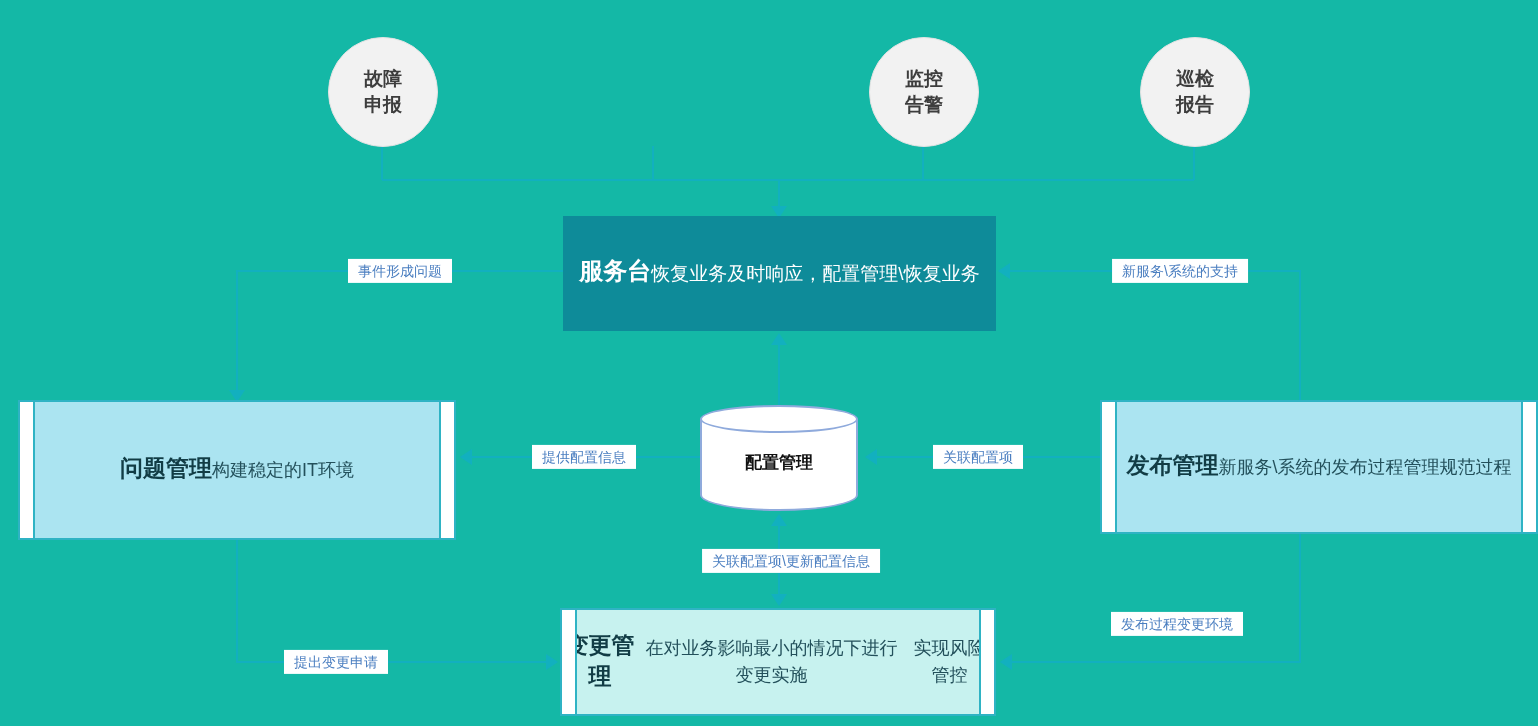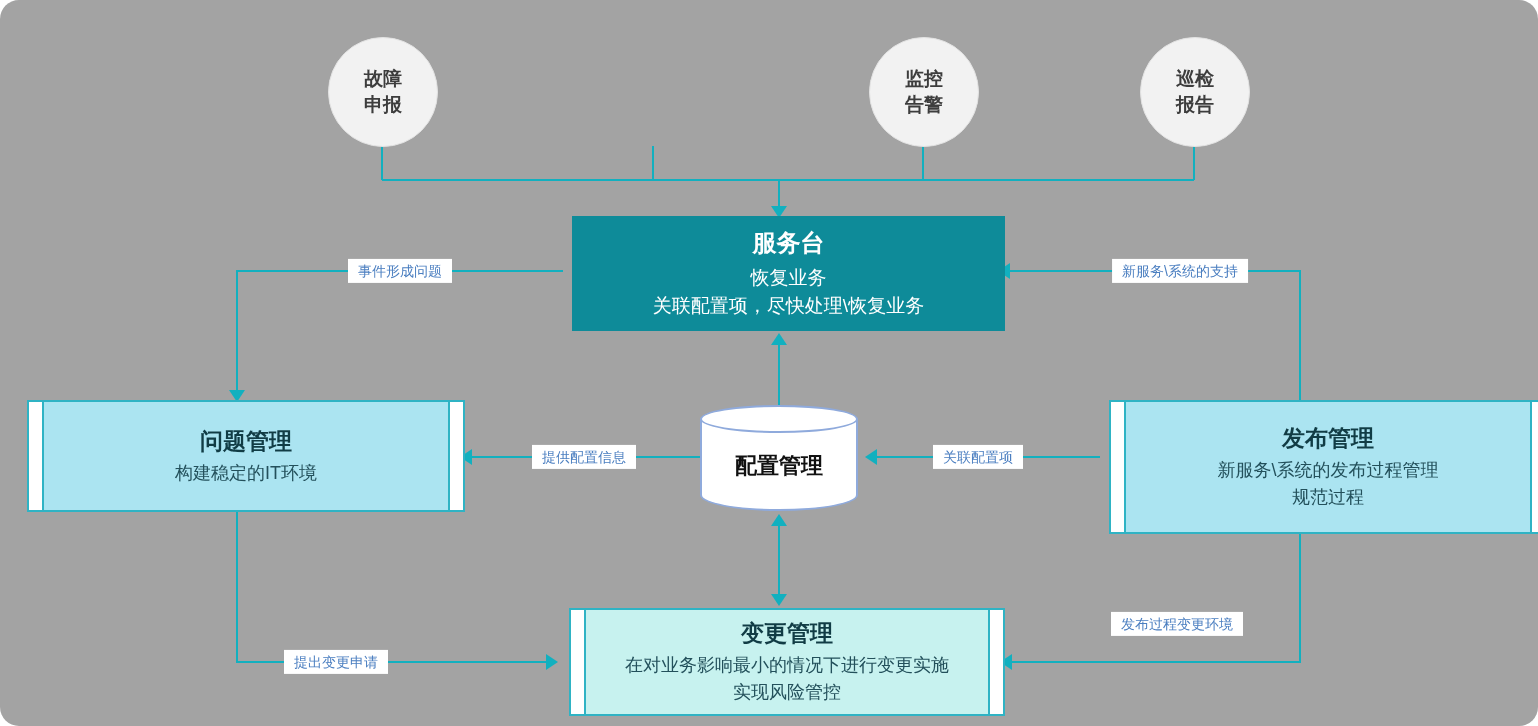--- a/index.html
+++ b/index.html
@@ -1,37 +1,36 @@
 <!DOCTYPE html>
 <html><head>
 <meta charset="utf-8">
 <style>
   html,body { margin:0; padding:0; background:#fff; }
   .stage {
-    position:relative; width:1538px; height:726px; background:#a3a3a3;
-    font-family:"Liberation Sans","DejaVu Sans",sans-serif; overflow:hidden;border-radius:19px;
+    position:relative; width:1538px; height:726px; background:#14b8a6;
+    font-family:"Liberation Sans","DejaVu Sans",sans-serif; overflow:hidden;
   }
   .wires { position:absolute; left:0; top:0; }
 
   
   .source {
     position:absolute; width:108px; height:108px; border-radius:50%;
     background:#f2f2f2; border:1px solid #e3e3e3;
     display:flex; align-items:center; justify-content:center; text-align:center;
   }
   .source-label {
     white-space:pre-line; font-size:19px; font-weight:600; color:#3d3d3d; line-height:1.35;
   }
 
   
   .node {
     position:absolute; box-sizing:border-box;
-    display:flex; flex-direction:column; align-items:center; justify-content:center;
+    display:flex; flex-direction:row; align-items:center; justify-content:center;
     text-align:center;
-    margin-left:9px;
   }
   .service-desk { background:#0e8b99; color:#ffffff; }
   .service-desk .node-title { font-size:24px; font-weight:bold; margin-bottom:5px; }
   .service-desk .node-line  { font-size:19px; line-height:1.45; }
 
   .proc-box { background:#abe4f1; border:2px solid #2fb3c4; }
   .proc-box.change { background:#c7f2ef; }
   .proc-box .node-title { font-size:23px; font-weight:bold; color:#113c45; margin-bottom:3px; }
   .proc-box .node-line  { font-size:18px; color:#23505b; line-height:1.5; }
   .bar { position:absolute; top:0; bottom:0; width:13px; background:#ffffff; }
@@ -44,21 +43,21 @@
     position:absolute; left:0; right:0; top:14px; bottom:0; box-sizing:border-box;
     background:#ffffff; border:2px solid #8faadc; border-top:none;
     border-radius:0 0 79px 79px / 0 0 16px 16px;
   }
   .cyl-top {
     position:absolute; left:0; right:0; top:0; height:28px; box-sizing:border-box;
     background:#ffffff; border:2px solid #8faadc; border-radius:50%;
   }
   .cyl-label {
     position:absolute; left:0; right:0; top:46px; text-align:center;
-    font-size:22px; font-weight:bold; color:#111111;
+    font-size:17px; font-weight:bold; color:#111111;
   }
 
   
   .edge-label {
     position:absolute; transform:translate(-50%,-50%);
     background:#ffffff; color:#4a7ec0; font-size:14px;
     padding:3px 10px; white-space:nowrap; line-height:1.3;
   }
 </style>
 </head>
@@ -101,24 +100,24 @@
 告警</span>
   </div>
   <div class="source" style="left:1140px;top:37px">
     <span class="source-label">巡检
 报告</span>
   </div>
 
   <div class="node service-desk" style="left:563px;top:216px;width:433px;height:115px">
     <div class="node-title">服务台</div>
     <div class="node-line">恢复业务</div>
-    <div class="node-line">关联配置项，尽快处理\恢复业务</div>
+    <div class="node-line">及时响应，配置管理\恢复业务</div>
   </div>
 
-  <div class="node proc-box" style="left:18px;top:400px;width:438px;height:112px">
+  <div class="node proc-box" style="left:18px;top:400px;width:438px;height:140px">
     <span class="bar bar-l"></span>
     <span class="bar bar-r"></span>
     <div class="node-title">问题管理</div>
     <div class="node-line">构建稳定的IT环境</div>
   </div>
 
   <div class="node proc-box" style="left:1100px;top:400px;width:438px;height:134px">
     <span class="bar bar-l"></span>
     <span class="bar bar-r"></span>
     <div class="node-title">发布管理</div>
@@ -137,16 +136,17 @@
   <div class="cylinder">
     <div class="cyl-body"></div>
     <div class="cyl-top"></div>
     <div class="cyl-label">配置管理</div>
   </div>
 
   <div class="edge-label" style="left:400px;top:271px">事件形成问题</div>
   <div class="edge-label" style="left:1180px;top:271px">新服务\系统的支持</div>
   <div class="edge-label" style="left:584px;top:457px">提供配置信息</div>
   <div class="edge-label" style="left:978px;top:457px">关联配置项</div>
+  <div class="edge-label" style="left:791px;top:561px">关联配置项\更新配置信息</div>
   <div class="edge-label" style="left:336px;top:662px">提出变更申请</div>
   <div class="edge-label" style="left:1177px;top:624px">发布过程变更环境</div>
 
 </div>
 
 </body></html>

